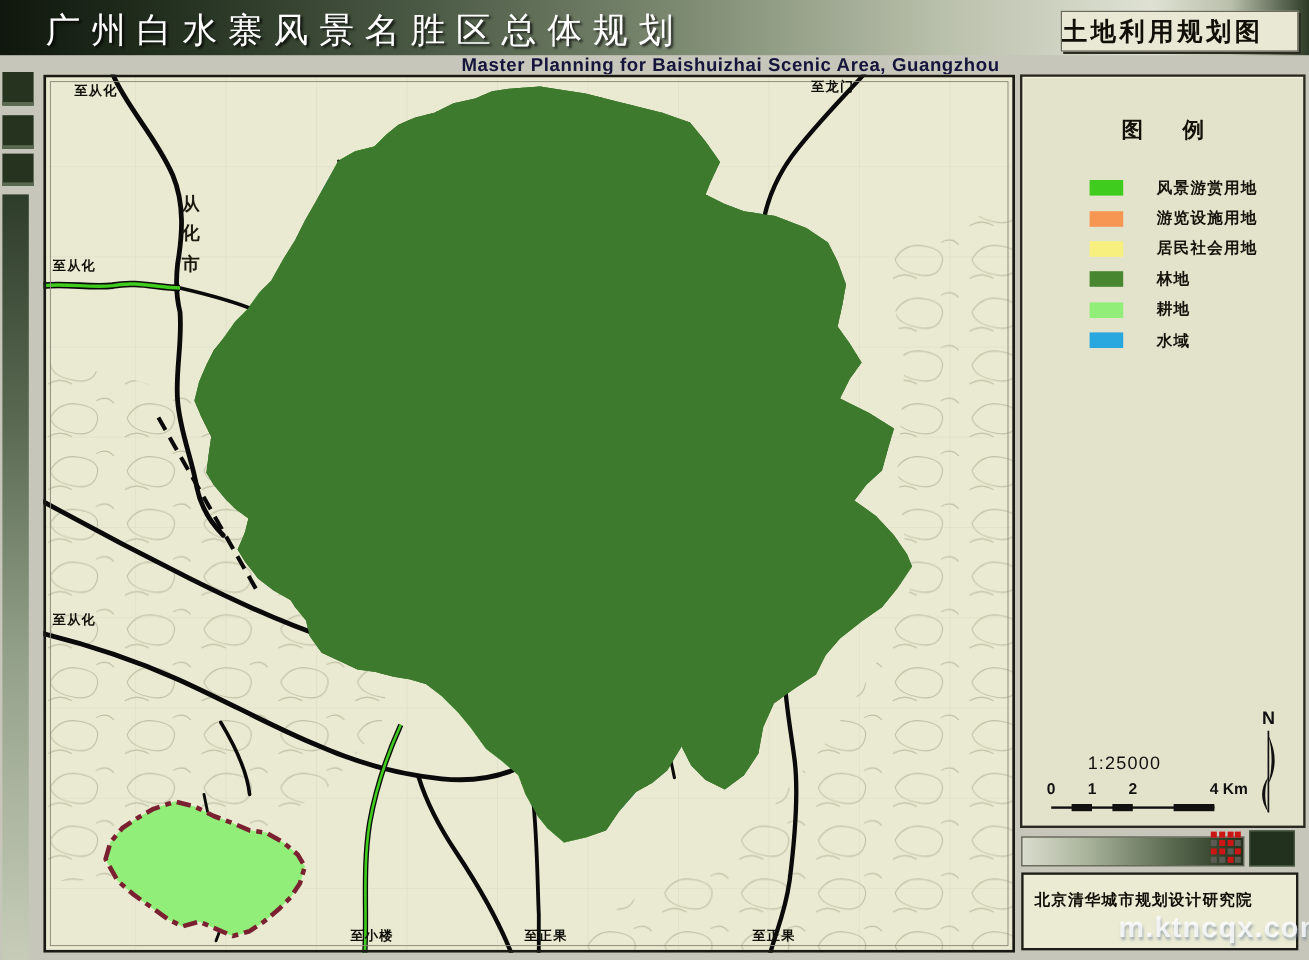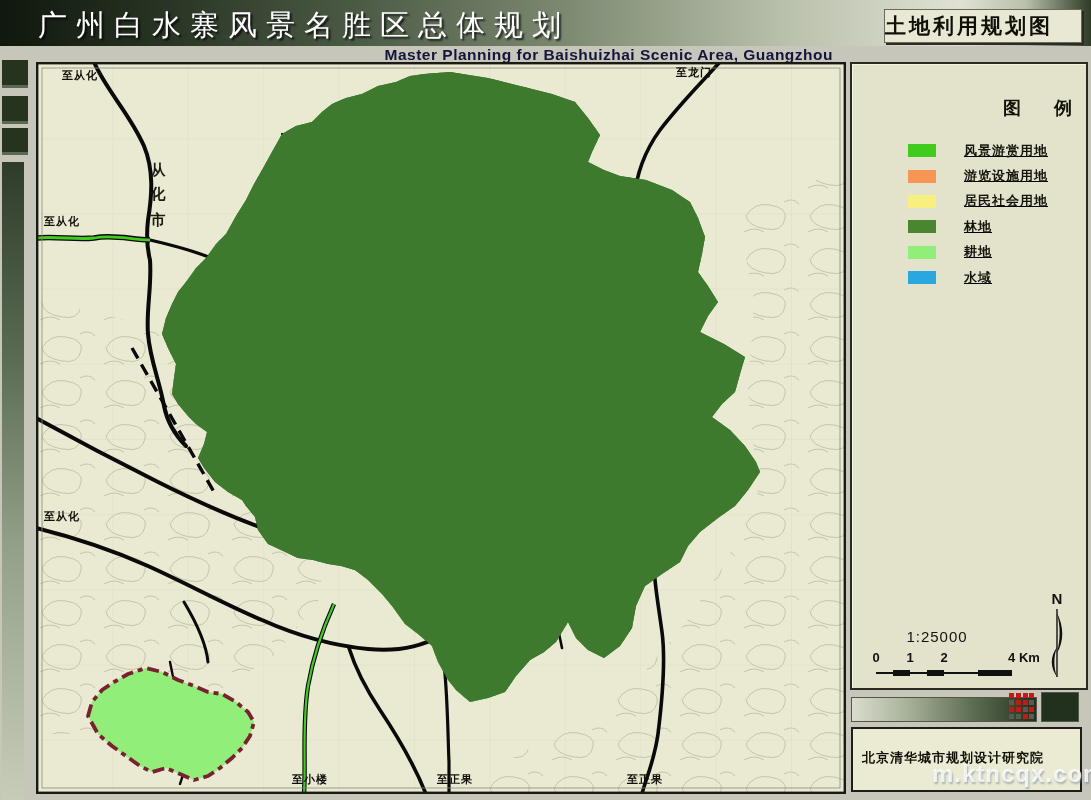--- a/index.html
+++ b/index.html
@@ -25,42 +25,42 @@
 
   
   .map-wrap { position:absolute; left:36px; top:62px; width:810px; height:732px; background:#eaead3; }
   .map-label { position:absolute; font-size:11px; font-weight:bold; color:#10100a; white-space:nowrap; letter-spacing:1px; }
   .city-label { position:absolute; font-size:15px; font-weight:bold; color:#1a1a10; writing-mode:vertical-rl;
     letter-spacing:24px; }
 
   
   .legend-panel { position:absolute; left:850px; top:62px; width:238px; height:628px; background:#e3e3cb;
     border:2px solid #2a2a22; box-shadow:inset 1px 1px 0 #f4f4e2; }
-  .legend-title { margin-top:32px; text-align:right; font-size:18px; font-weight:bold; color:#111108; letter-spacing:14px; padding-left:14px; }
-  .legend-items { margin-top:18px;text-decoration:underline; }
+  .legend-title { margin-top:32px; text-align:center; font-size:18px; font-weight:bold; color:#111108; letter-spacing:14px; padding-left:14px; }
+  .legend-items { margin-top:24px; }
   .legend-row { display:flex; align-items:center; height:25.4px; }
   .legend-swatch { width:28px; height:13px; margin-left:56px; flex:0 0 auto; }
   .legend-swatch.line { height:4px; }
   .legend-label { margin-left:28px; font-size:13px; font-weight:bold; color:#14140c; letter-spacing:1px; }
   .scale-ratio { position:absolute; left:0; top:564px; width:170px; text-align:center; font-size:15px; color:#111; letter-spacing:1px; }
   .scalebar { position:absolute; left:24px; top:604px; width:136px; height:12px; }
   .scalebar .base { position:absolute; left:0; top:4px; width:136px; height:2px; background:#111; }
   .scalebar .seg { position:absolute; top:2px; height:6px; background:#111; }
   .scalebar-labels { position:absolute; left:24px; top:586px; width:170px; height:14px; font-size:13px; color:#111; }
   .scalebar-labels span { position:absolute; transform:translateX(-50%); font-weight:bold; white-space:nowrap; }
   .north { position:absolute; left:188px; top:526px; width:34px; height:92px; text-align:center; }
   .north .n { font-size:15px; font-weight:bold; color:#111; }
 
   
   .grad-bar { position:absolute; left:851px; top:697px; width:186px; height:25px;
     background:linear-gradient(90deg,#d9ddcd 0%,#a8b29a 30%,#5e6e54 65%,#22301c 100%); border:1px solid #55554a; }
   .logo { position:absolute; left:1007px; top:692px; width:28px; height:30px; }
   .dark-block { position:absolute; left:1041px; top:692px; width:38px; height:30px; background:#22301e; border:1px solid #4a5a44; }
   .institute-box { position:absolute; left:851px; top:727px; width:231px; height:65px; background:#ebebd3;
-    border:2px solid #1e1e18; padding:20px 9px; }
+    border:2px solid #1e1e18; padding:12px 9px; }
   .inst-cn { font-size:13px; font-weight:bold; color:#101008; letter-spacing:1px; }
   .inst-en { font-size:10.5px; font-weight:bold; color:#101008; margin-top:2px; }
 
   .watermark { position:absolute; left:932px; top:760px; font-size:24px; font-weight:bold;
     color:rgba(252,252,255,.82); letter-spacing:1px; text-shadow:1px 2px 2px rgba(110,130,150,.55); }
 </style>
 </head>
 <body>
 
 <div class="page">

